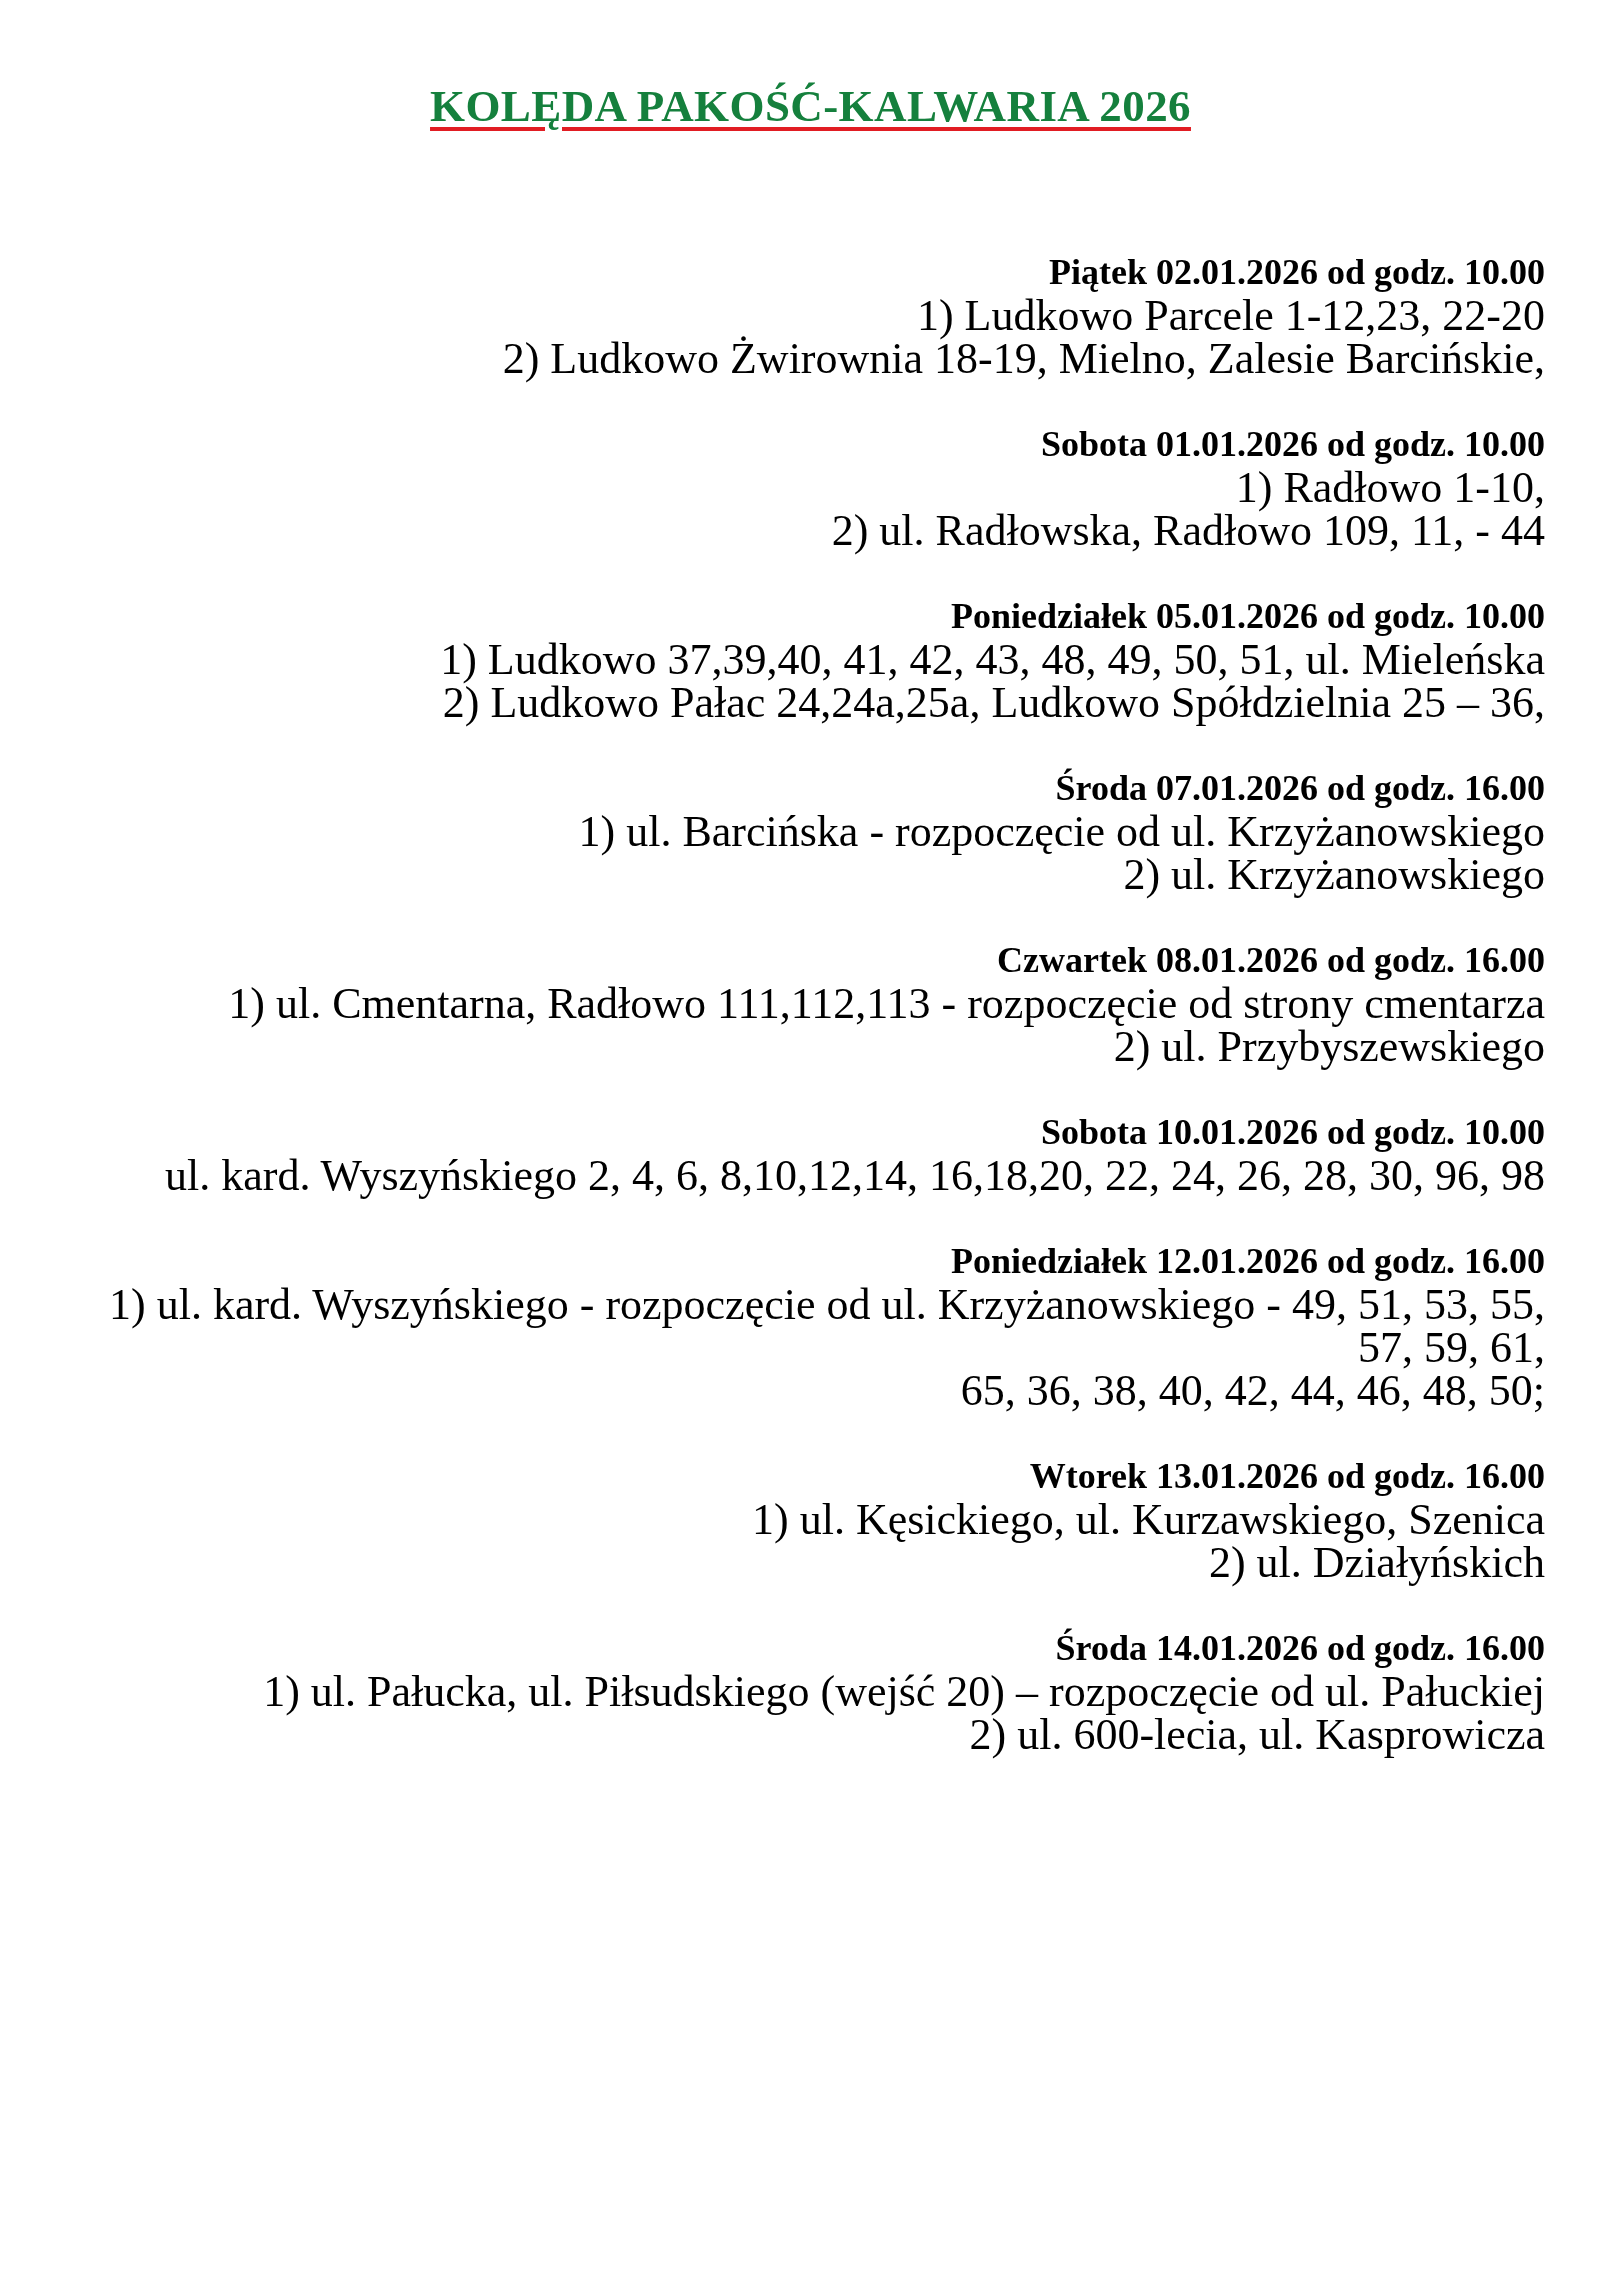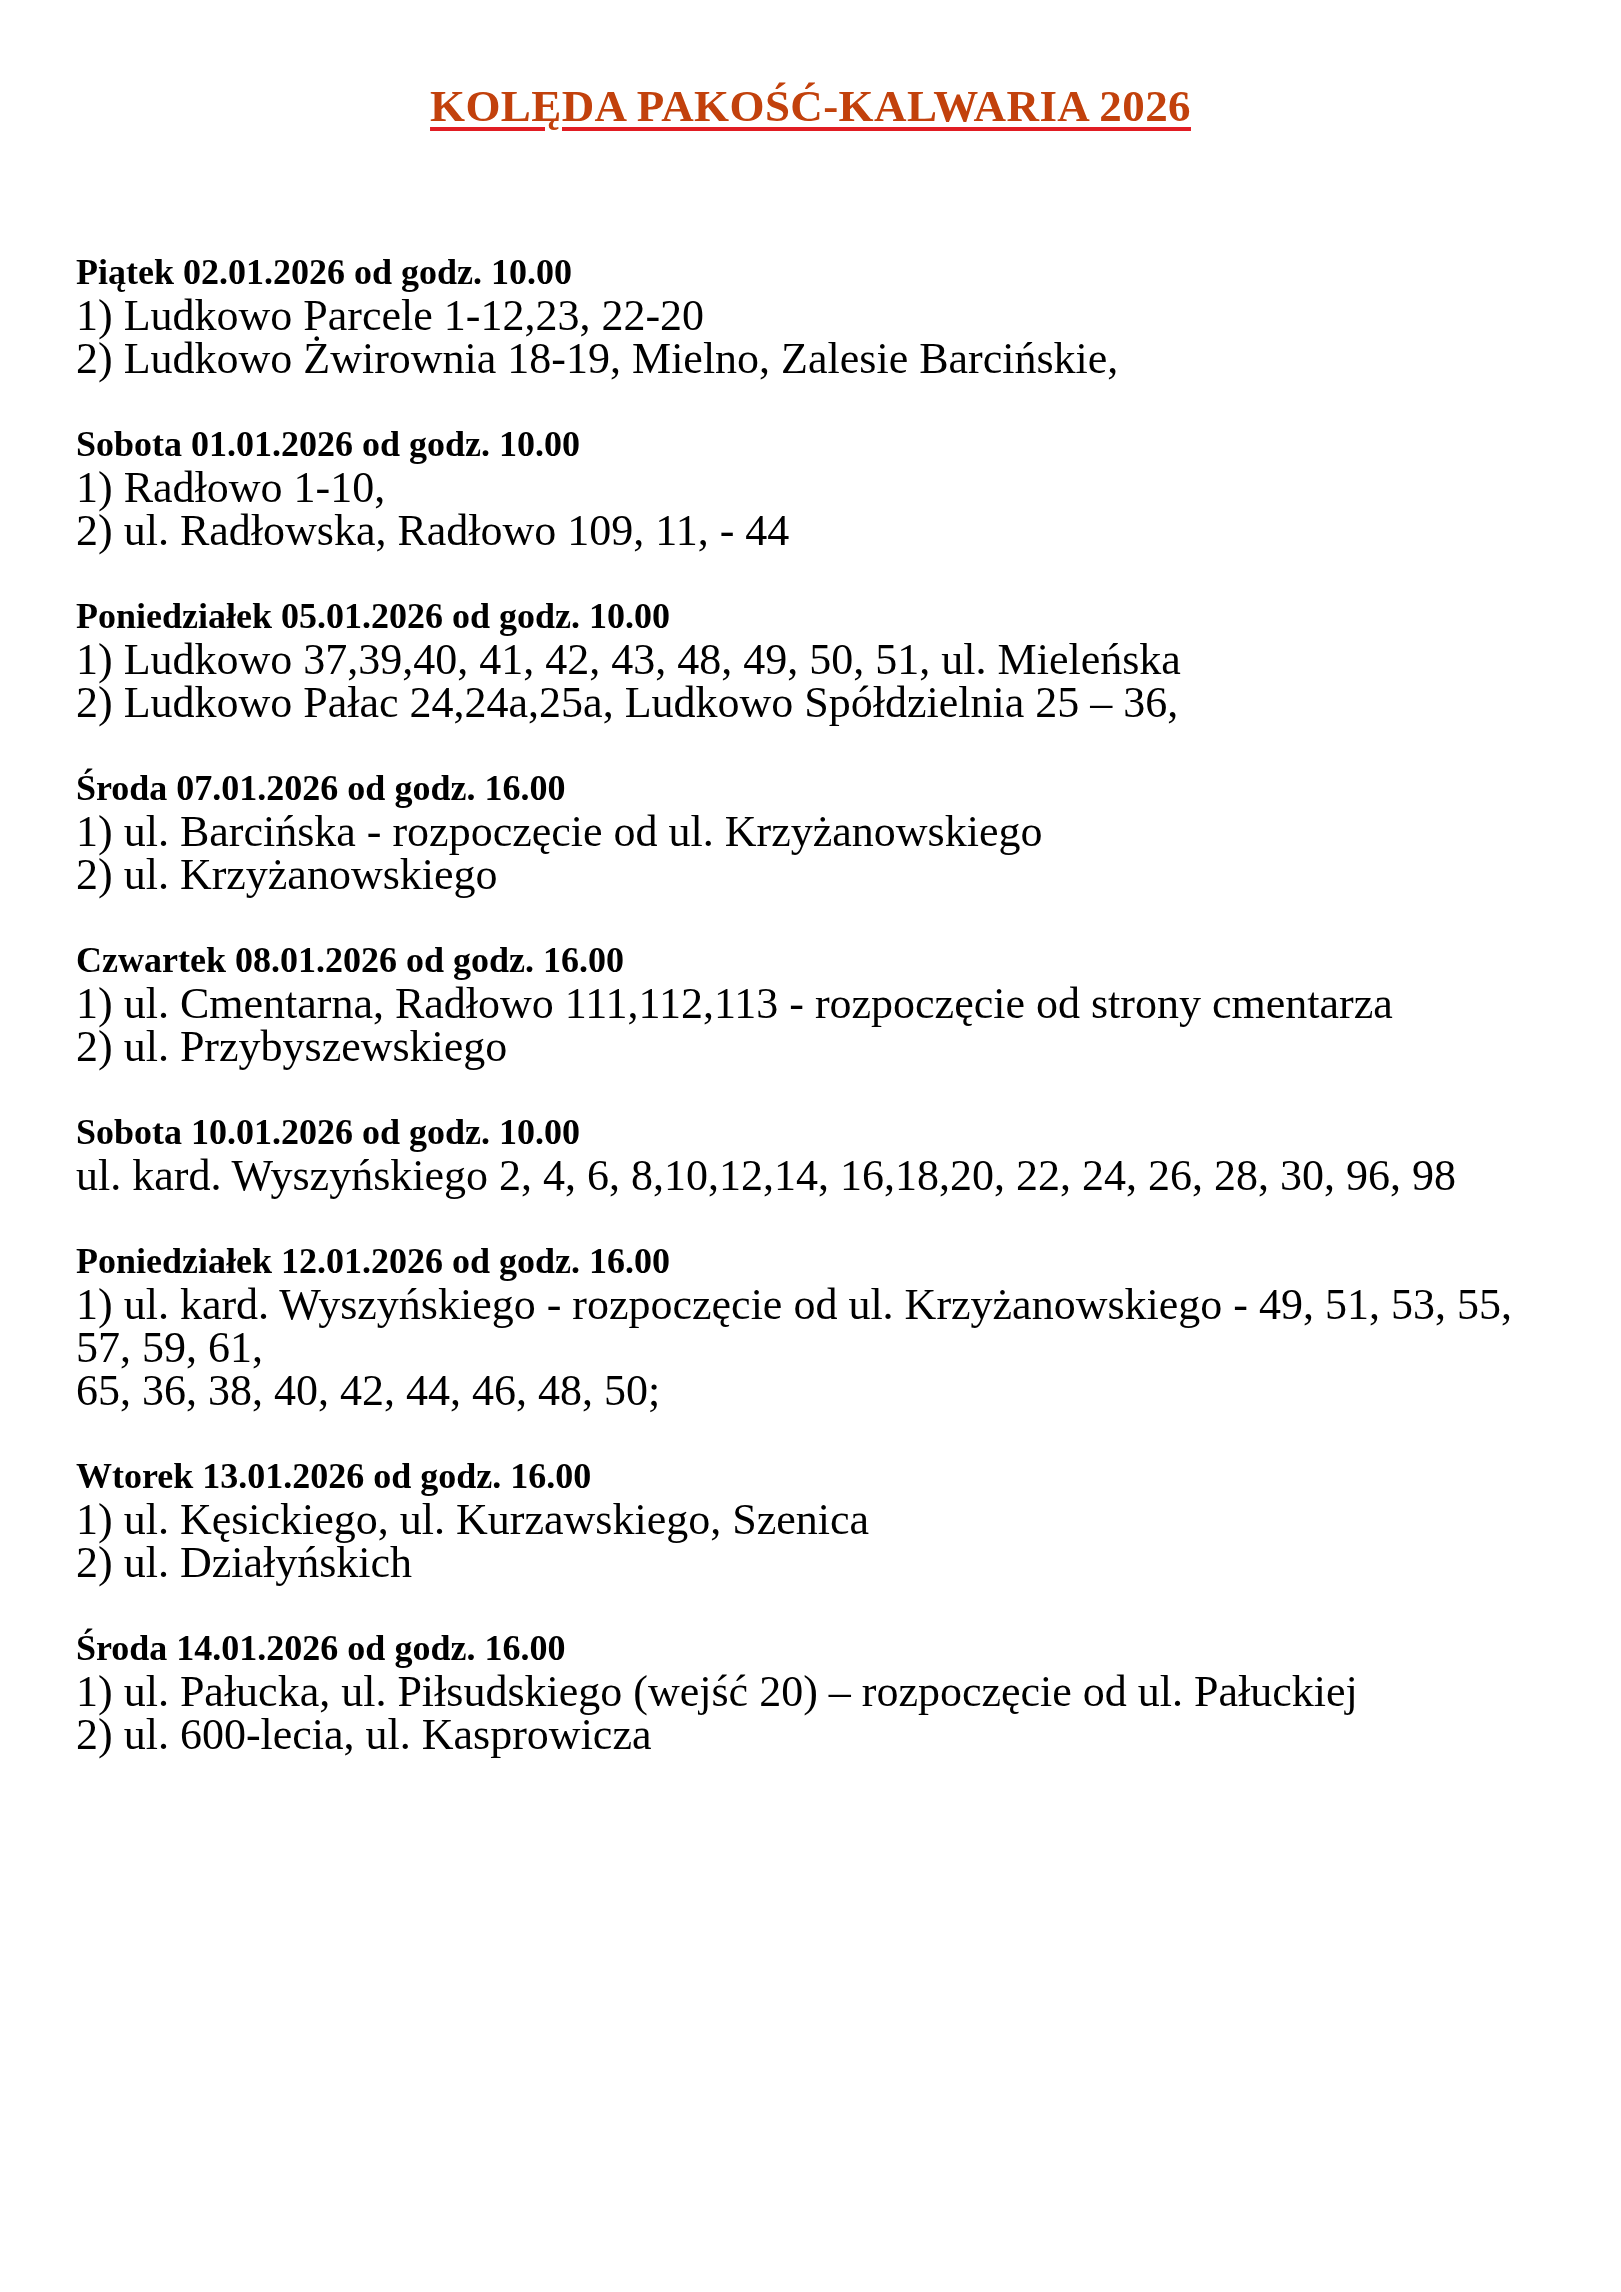--- a/index.html
+++ b/index.html
@@ -27,39 +27,40 @@
     text-decoration: underline;
     text-underline-offset: 6.3px;
     text-decoration-thickness: 3.6px;
     letter-spacing: 0.4px;
   }
   .sections {
     margin-top: 120px;
   }
   .section {
     margin: 0 0 43px 0;
+    text-align: right;
   }
   .section-heading {
     margin: 0;
     font-size: 36px;
     line-height: 43px;
     font-weight: bold;
   }
   .section-line {
     margin: 0;
     font-size: 44px;
     line-height: 43px;
     font-weight: normal;
   }
 </style>
 </head>
 <body>
 
 <div class="page" style="color: rgb(0, 0, 0);">
-  <h1 class="title" style="color: #c2410c; text-decoration-color: rgb(225, 29, 35);">KOLĘDA PAKOŚĆ-KALWARIA 2026</h1>
+  <h1 class="title" style="color: #15803d; text-decoration-color: rgb(225, 29, 35);">KOLĘDA PAKOŚĆ-KALWARIA 2026</h1>
   <div class="sections" id="sections">
       <div class="section">
         <h2 class="section-heading">Piątek 02.01.2026 od godz. 10.00</h2>
         <p class="section-line">1) Ludkowo Parcele 1-12,23, 22-20</p>
         <p class="section-line">2) Ludkowo Żwirownia 18-19, Mielno, Zalesie Barcińskie,</p>
       </div>
       <div class="section">
         <h2 class="section-heading">Sobota 01.01.2026 od godz. 10.00</h2>
         <p class="section-line">1) Radłowo 1-10,</p>
         <p class="section-line">2) ul. Radłowska, Radłowo 109, 11, - 44</p>

